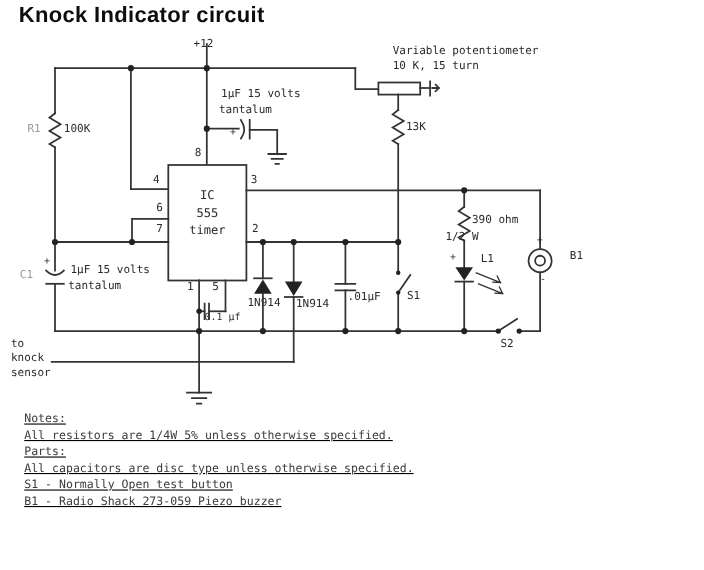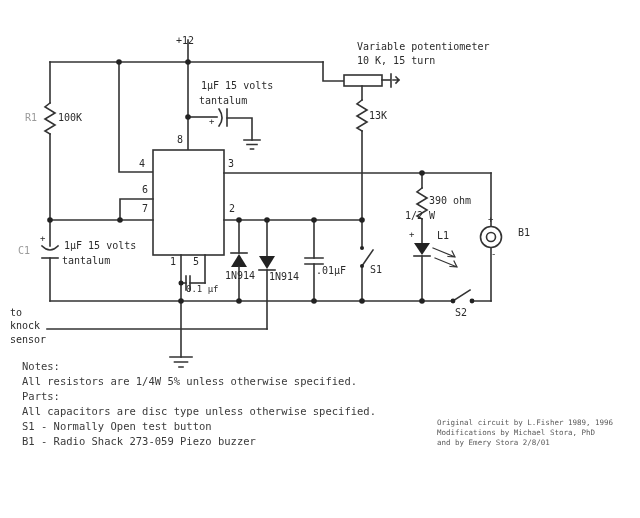--- a/index.html
+++ b/index.html
@@ -7,21 +7,21 @@
          font-family:"DejaVu Sans Mono",monospace;}
   svg{position:absolute;left:0;top:0;}
   .lbl{position:absolute;font:10px "DejaVu Sans Mono",monospace;color:#2b2b2b;
        white-space:pre;line-height:1;}
   .sm{font-size:9px;}
   .faint{color:#9a9a9a;}
   .title{position:absolute;left:17px;top:3px;font-family:"Liberation Sans",sans-serif;
          font-weight:bold;font-size:20px;color:#0d0d0d;letter-spacing:.3px;white-space:pre;}
   .icbox-text{position:absolute;left:153px;top:170px;width:71px;text-align:center;}
   .icbox-text div{font:11px "DejaVu Sans Mono",monospace;color:#2b2b2b;line-height:16px;}
-  .notes{position:absolute;left:22px;top:359px;}
+  .notes{position:absolute;left:22px;top:374px;text-decoration:underline;}
   .notes div{font:10.5px "DejaVu Sans Mono",monospace;color:#3a3a3a;line-height:15px;white-space:pre;}
   .credits{position:absolute;left:437px;top:418px;}
   .credits div{font:7.5px "DejaVu Sans Mono",monospace;color:#5a5a5a;line-height:10px;white-space:pre;}
 </style>
 </head>
 <body>
 
 <div id="stage">
 
   <svg width="640" height="518" viewBox="0 0 640 518">
@@ -160,20 +160,21 @@
       <circle cx="314" cy="301" r="2.8"></circle>
         <circle cx="362" cy="301" r="2.8"></circle>
       <circle cx="422" cy="301" r="2.8"></circle>
       <circle cx="362" cy="248" r="2"></circle>
         <circle cx="362" cy="266" r="2"></circle>
       <circle cx="453" cy="301" r="2.4"></circle>
         <circle cx="472" cy="301" r="2.4"></circle>
     </g>
   </svg>
 
+  <div class="title">Knock Indicator circuit</div>
 
   <span class="lbl" style="left:176px;top:36px;font-size:10px">+12</span>
 
   <span class="lbl" style="left:357px;top:42px">Variable potentiometer</span>
   <span class="lbl" style="left:357px;top:56px">10 K, 15 turn</span>
   <span class="lbl" style="left:369px;top:111px">13K</span>
 
   <span class="lbl" style="left:201px;top:81px">1µF 15 volts</span>
   <span class="lbl" style="left:199px;top:96px">tantalum</span>
   <span class="lbl sm" style="left:209px;top:117px">+</span>
@@ -183,20 +184,25 @@
 
   <span class="lbl" style="left:177px;top:135px">8</span>
   <span class="lbl" style="left:139px;top:159px">4</span>
   <span class="lbl" style="left:142px;top:185px">6</span>
   <span class="lbl" style="left:142px;top:204px">7</span>
   <span class="lbl" style="left:228px;top:159px">3</span>
   <span class="lbl" style="left:229px;top:204px">2</span>
   <span class="lbl" style="left:170px;top:257px">1</span>
   <span class="lbl" style="left:193px;top:257px">5</span>
 
+  <div class="icbox-text">
+    <div>IC</div>
+    <div>555</div>
+    <div>timer</div>
+  </div>
 
   <span class="lbl faint" style="left:18px;top:246px">C1</span>
   <span class="lbl sm" style="left:40px;top:234px">+</span>
   <span class="lbl" style="left:64px;top:241px">1µF 15 volts</span>
   <span class="lbl" style="left:62px;top:256px">tantalum</span>
 
   <span class="lbl" style="left:225px;top:271px">1N914</span>
   <span class="lbl" style="left:269px;top:272px">1N914</span>
   <span class="lbl sm" style="left:186px;top:285px">0.1 µf</span>
   <span class="lbl" style="left:316px;top:266px">.01µF</span>
@@ -219,19 +225,14 @@
 
   <div class="notes">
     <div>Notes:</div>
     <div>All resistors are 1/4W 5% unless otherwise specified.</div>
     <div>Parts:</div>
     <div>All capacitors are disc type unless otherwise specified.</div>
     <div>S1 - Normally Open test button</div>
     <div>B1 - Radio Shack 273-059 Piezo buzzer</div>
   </div>
 
-  <div class="credits">
-    <div>Original circuit by L.Fisher 1989, 1996</div>
-    <div>Modifications by Michael Stora, PhD</div>
-    <div>and by Emery Stora 2/8/01</div>
-  </div>
 
 </div>
 
 </body></html>

